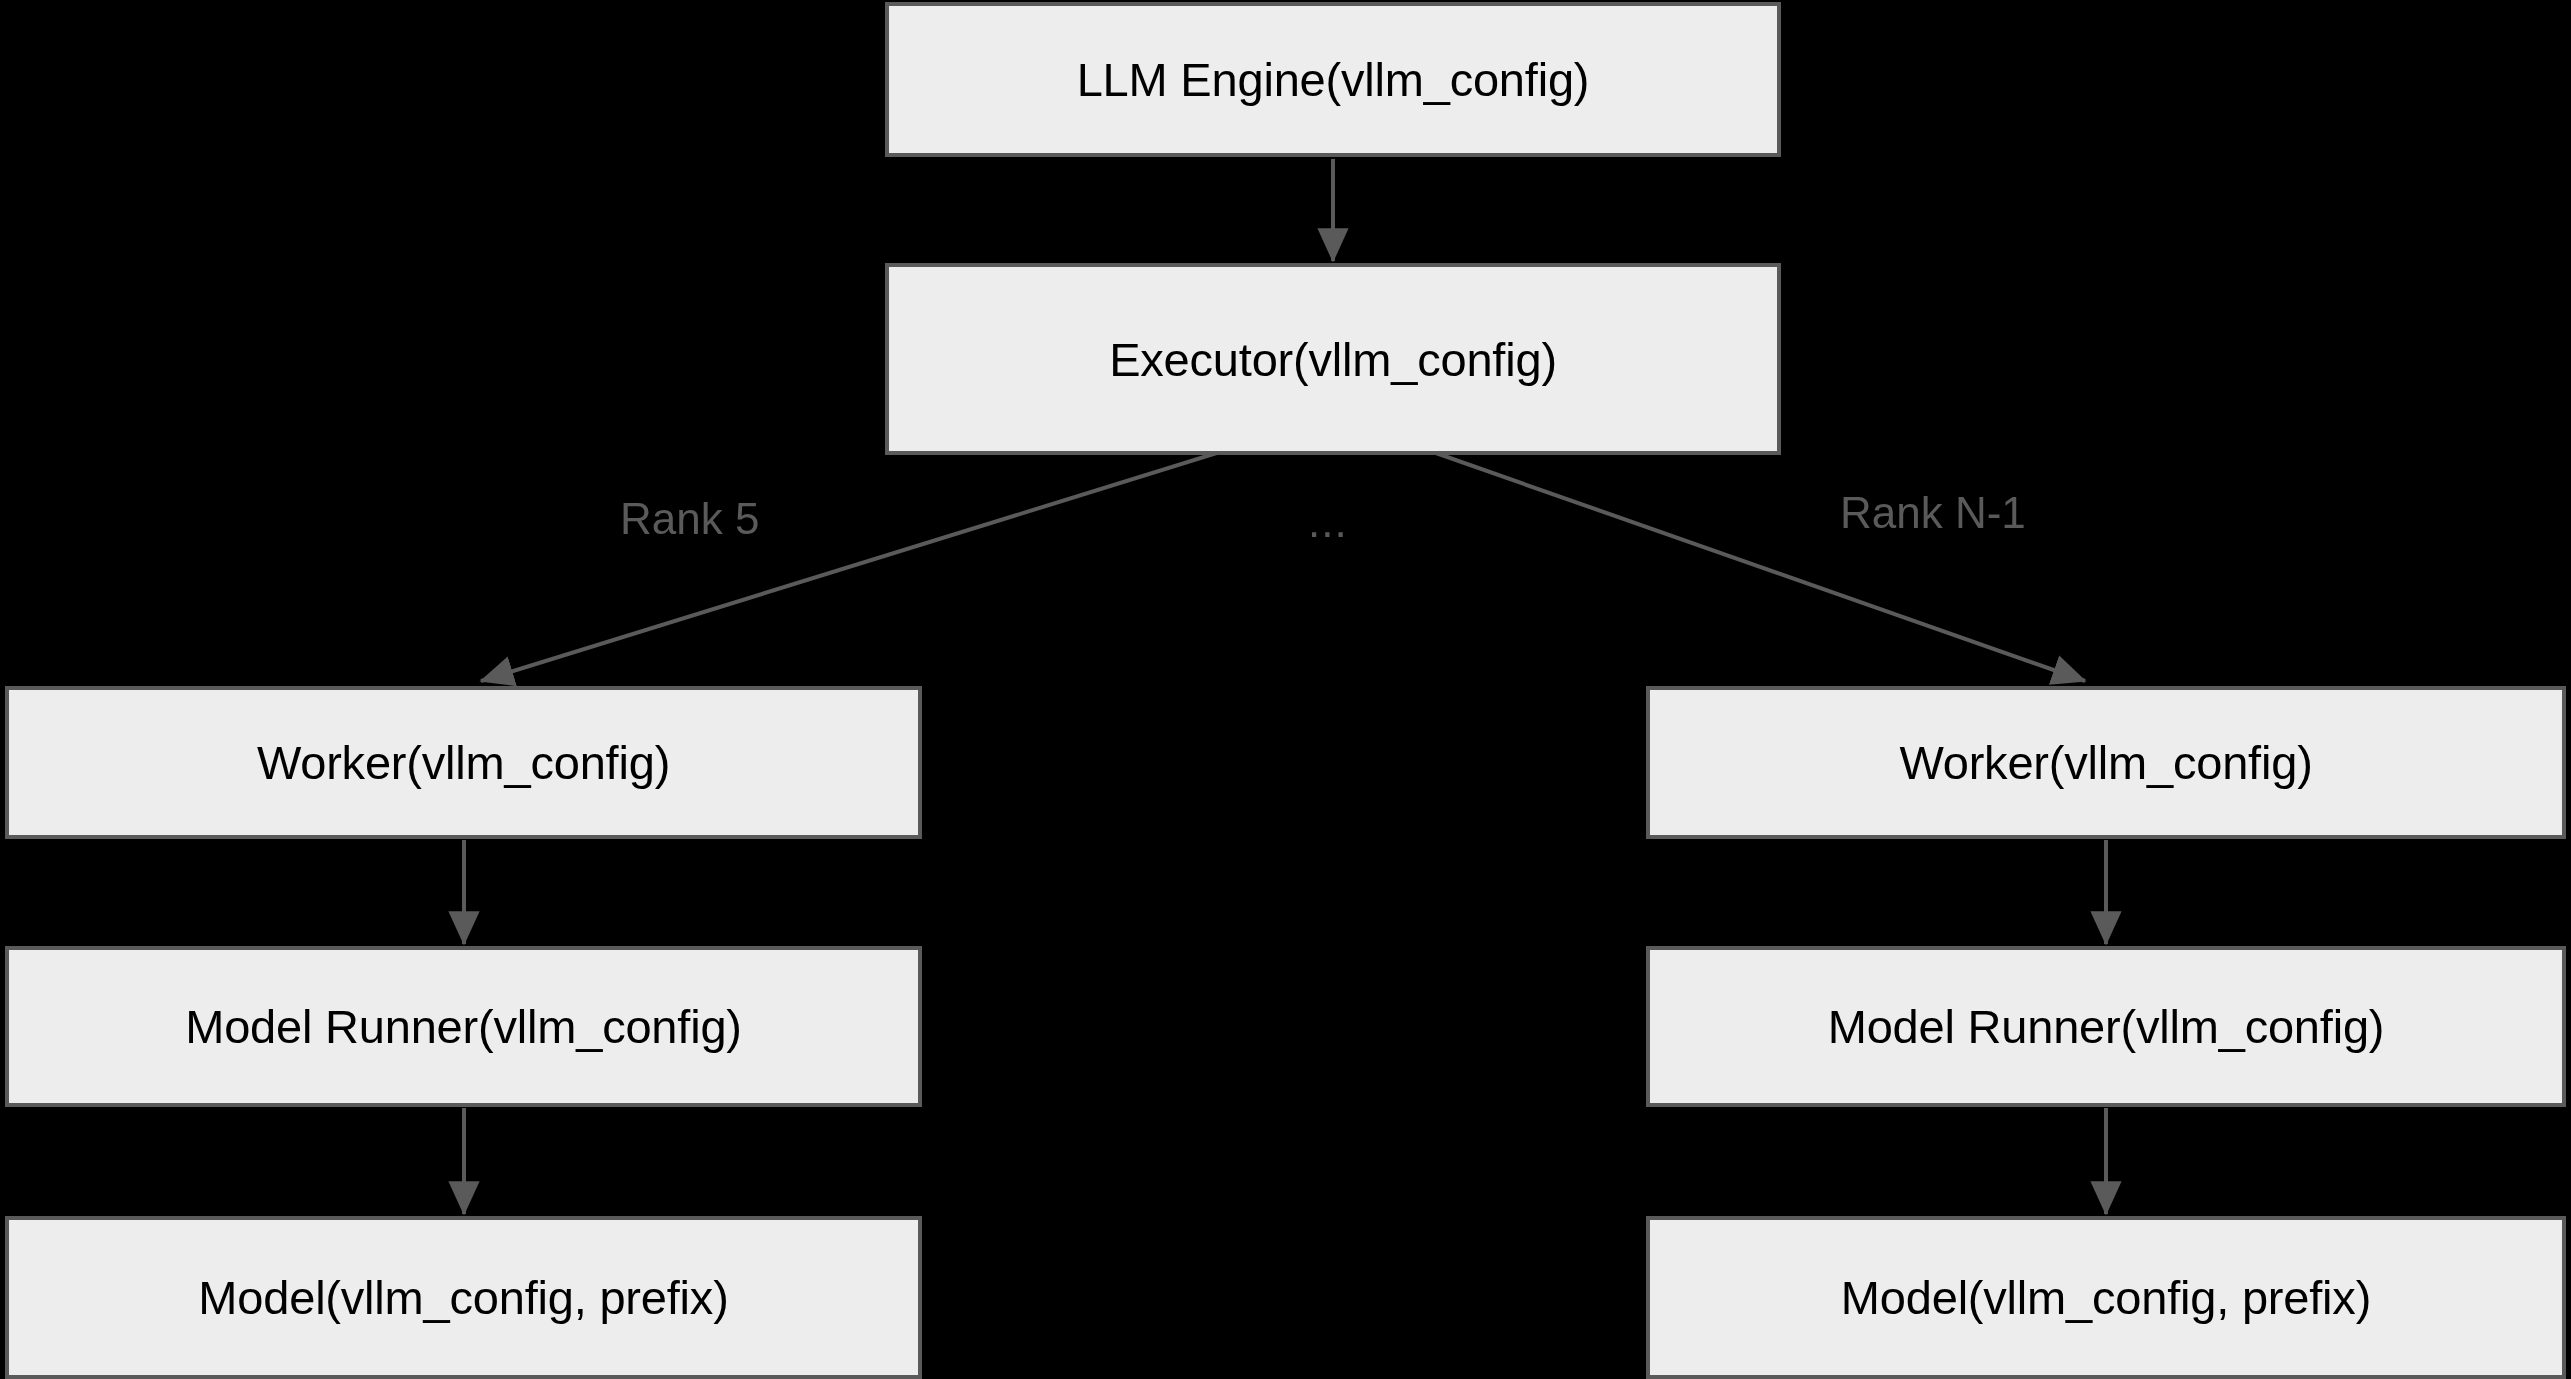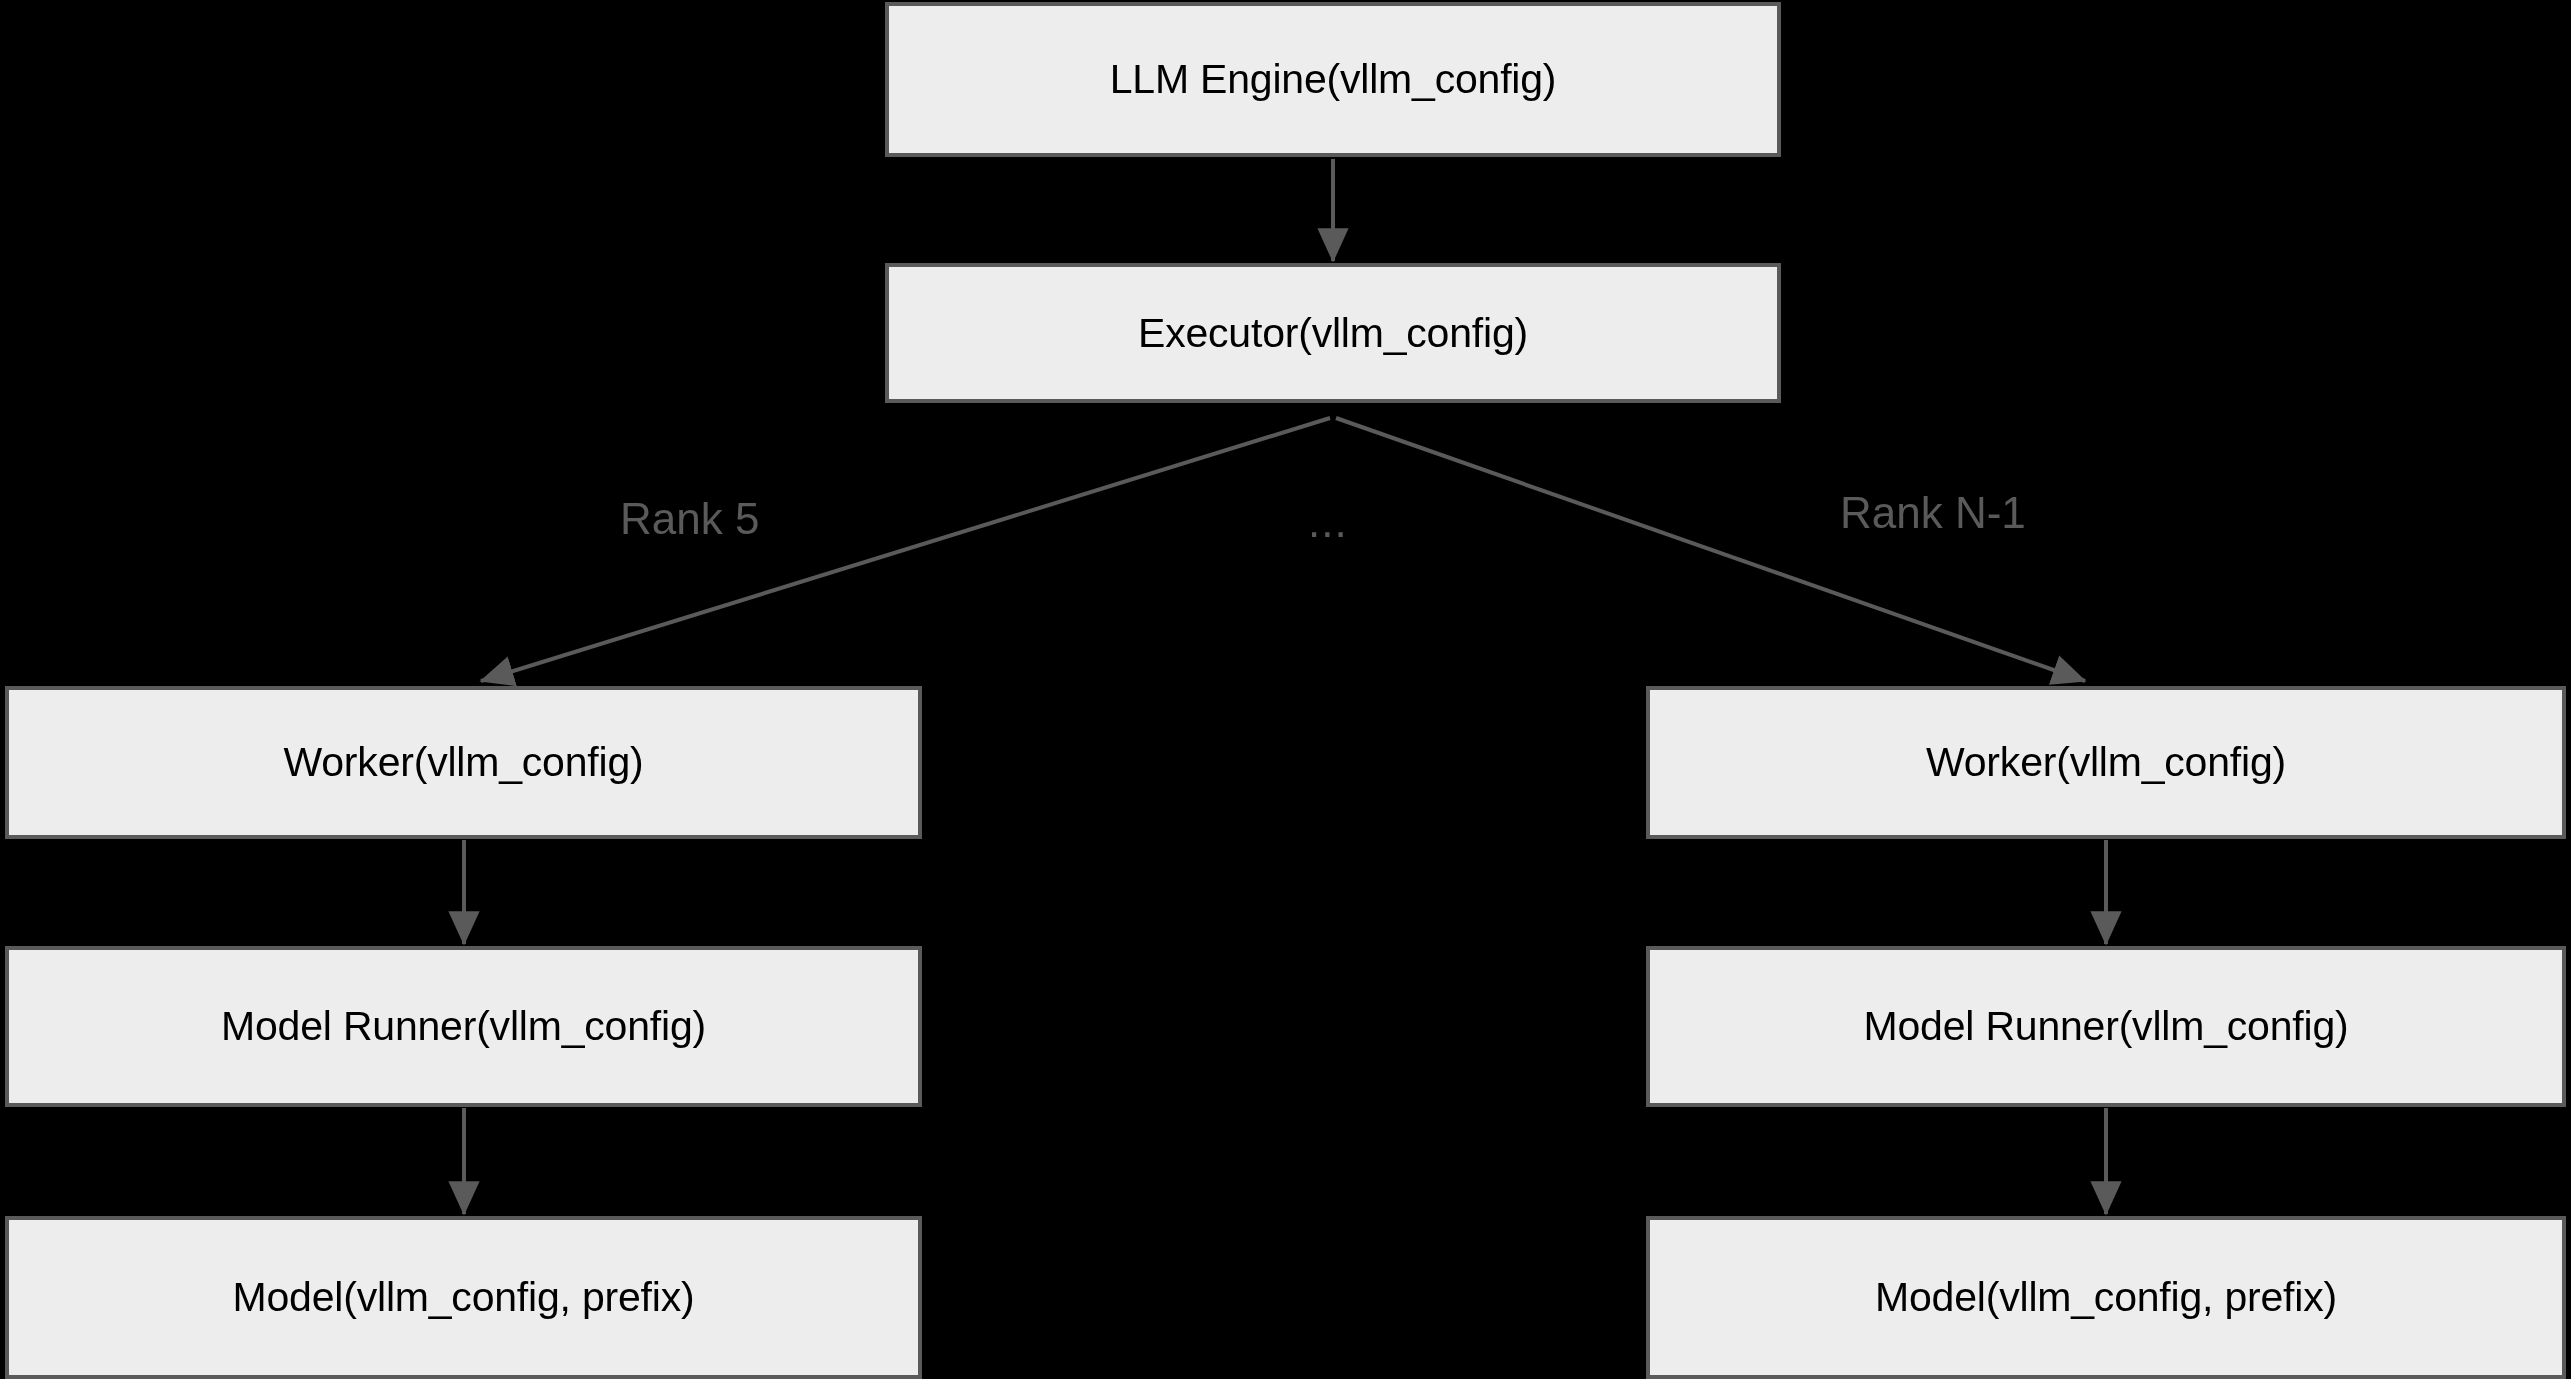--- a/index.html
+++ b/index.html
@@ -19,21 +19,21 @@
     position: absolute;
     background: #ededed;
     border: 4px solid #5a5a5a;
     box-sizing: border-box;
     display: flex;
     align-items: center;
     justify-content: center;
   }
   .node-label {
     color: #000000;
-    font-size: 41px;
+    font-size: 47px;
     font-weight: 400;
     letter-spacing: -0.2px;
     white-space: nowrap;
     line-height: 1;
   }
   .edge-label {
     position: absolute;
     color: #5a5a5a;
     font-size: 44px;
     font-weight: 400;
@@ -79,21 +79,21 @@
     <line x1="464" y1="1108" x2="464" y2="1214" stroke="#5a5a5a" stroke-width="4" marker-end="url(#arrowhead)"></line>
 
     <line x1="2106" y1="840" x2="2106" y2="944" stroke="#5a5a5a" stroke-width="4" marker-end="url(#arrowhead)"></line>
     <line x1="2106" y1="1108" x2="2106" y2="1214" stroke="#5a5a5a" stroke-width="4" marker-end="url(#arrowhead)"></line>
   </svg>
 
   <div class="node" style="left:885px; top:2px; width:896px; height:155px;">
     <span class="node-label">LLM Engine(vllm_config)</span>
   </div>
 
-  <div class="node" style="left:885px; top:263px; width:896px; height:140px;text-align:right;">
+  <div class="node" style="left:885px; top:263px; width:896px; height:192px;text-align:right;">
     <span class="node-label">Executor(vllm_config)</span>
   </div>
 
   <div class="edge-label" style="left:620px; top:497px;">Rank 5</div>
 
   <div class="ellipsis-label" style="left:1308px; top:500px;">...</div>
 
   <div class="edge-label" style="left:1840px; top:491px;text-align:center;">Rank N-1</div>
 
   <div class="node" style="left:5px; top:686px; width:917px; height:153px;">

